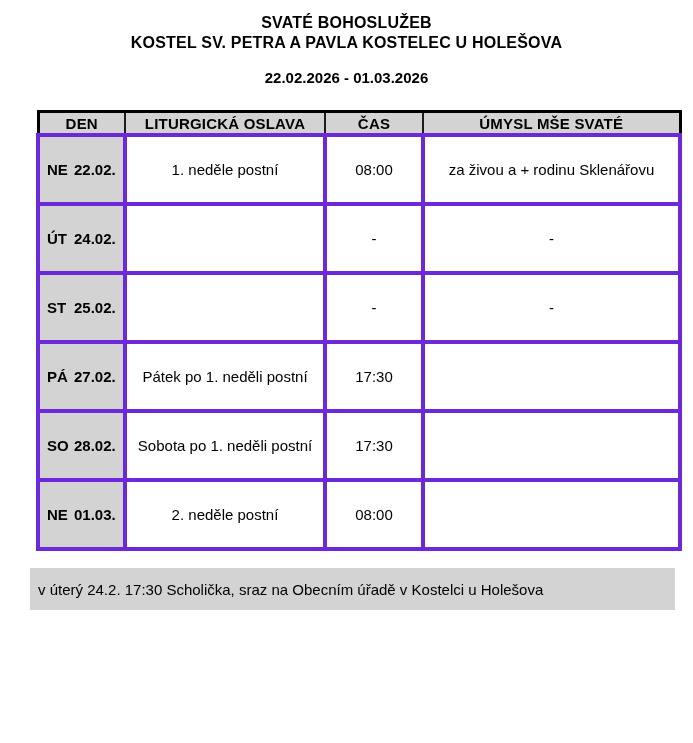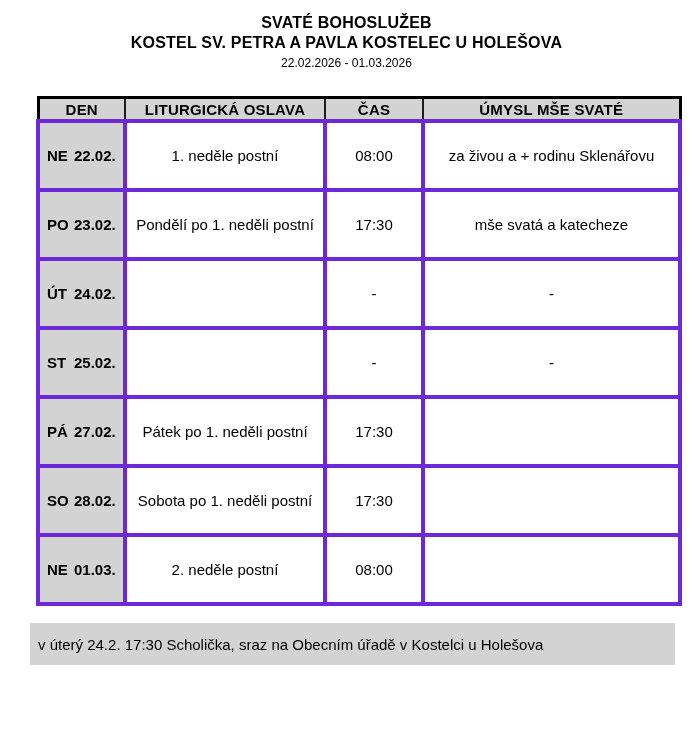--- a/index.html
+++ b/index.html
@@ -18,24 +18,24 @@
     text-align: center;
     padding-top: 13px;
   }
   .doc-title, .doc-subtitle {
     font-size: 16px;
     font-weight: bold;
     line-height: 20px;
     letter-spacing: 0.2px;
   }
   .doc-daterange {
-    font-size: 12px;
-    font-weight: normal;
+    font-size: 15px;
+    font-weight: bold;
     line-height: 19px;
-    margin-top: 1px;
+    margin-top: 15px;
   }
   table.schedule {
     border-collapse: collapse;
     table-layout: fixed;
     width: 642px;
     margin: 23px 0 0 36px;
     border: 3px solid #000000;
   }
   .schedule col.c-den { width: 87px; }
   .schedule col.c-lit { width: 200px; }
@@ -110,28 +110,20 @@
   <tbody>
   <tr>
     <td class="day-cell">
       <span class="day-abbr">NE</span><span class="day-date">22.02.</span>
     </td>
     <td>1. neděle postní</td>
     <td>08:00</td>
     <td>za živou a + rodinu Sklenářovu</td>
   </tr>
 
-  <tr>
-    <td class="day-cell">
-      <span class="day-abbr">PO</span><span class="day-date">23.02.</span>
-    </td>
-    <td>Pondělí po 1. neděli postní</td>
-    <td>17:30</td>
-    <td>mše svatá a katecheze</td>
-  </tr>
 
   <tr>
     <td class="day-cell">
       <span class="day-abbr">ÚT</span><span class="day-date">24.02.</span>
     </td>
     <td></td>
     <td>-</td>
     <td>-</td>
   </tr>
 

